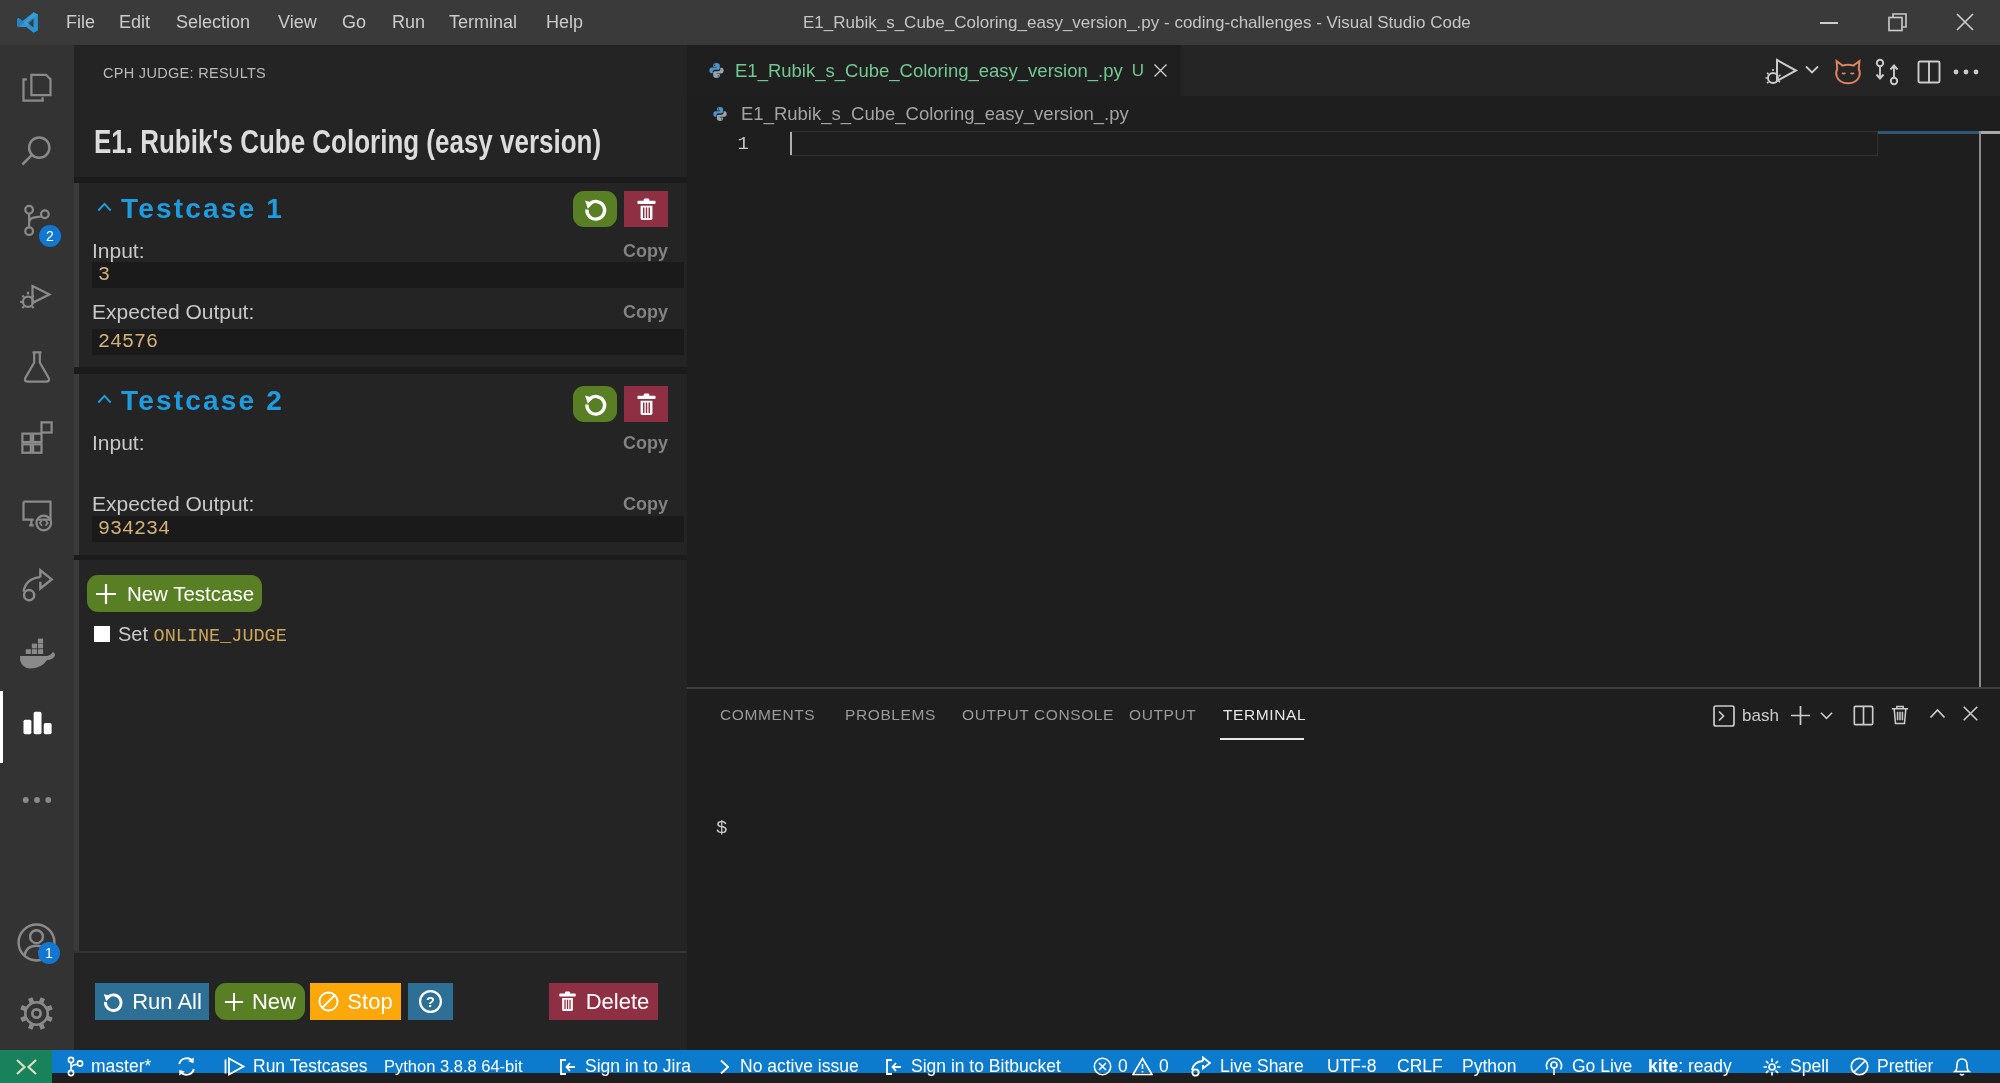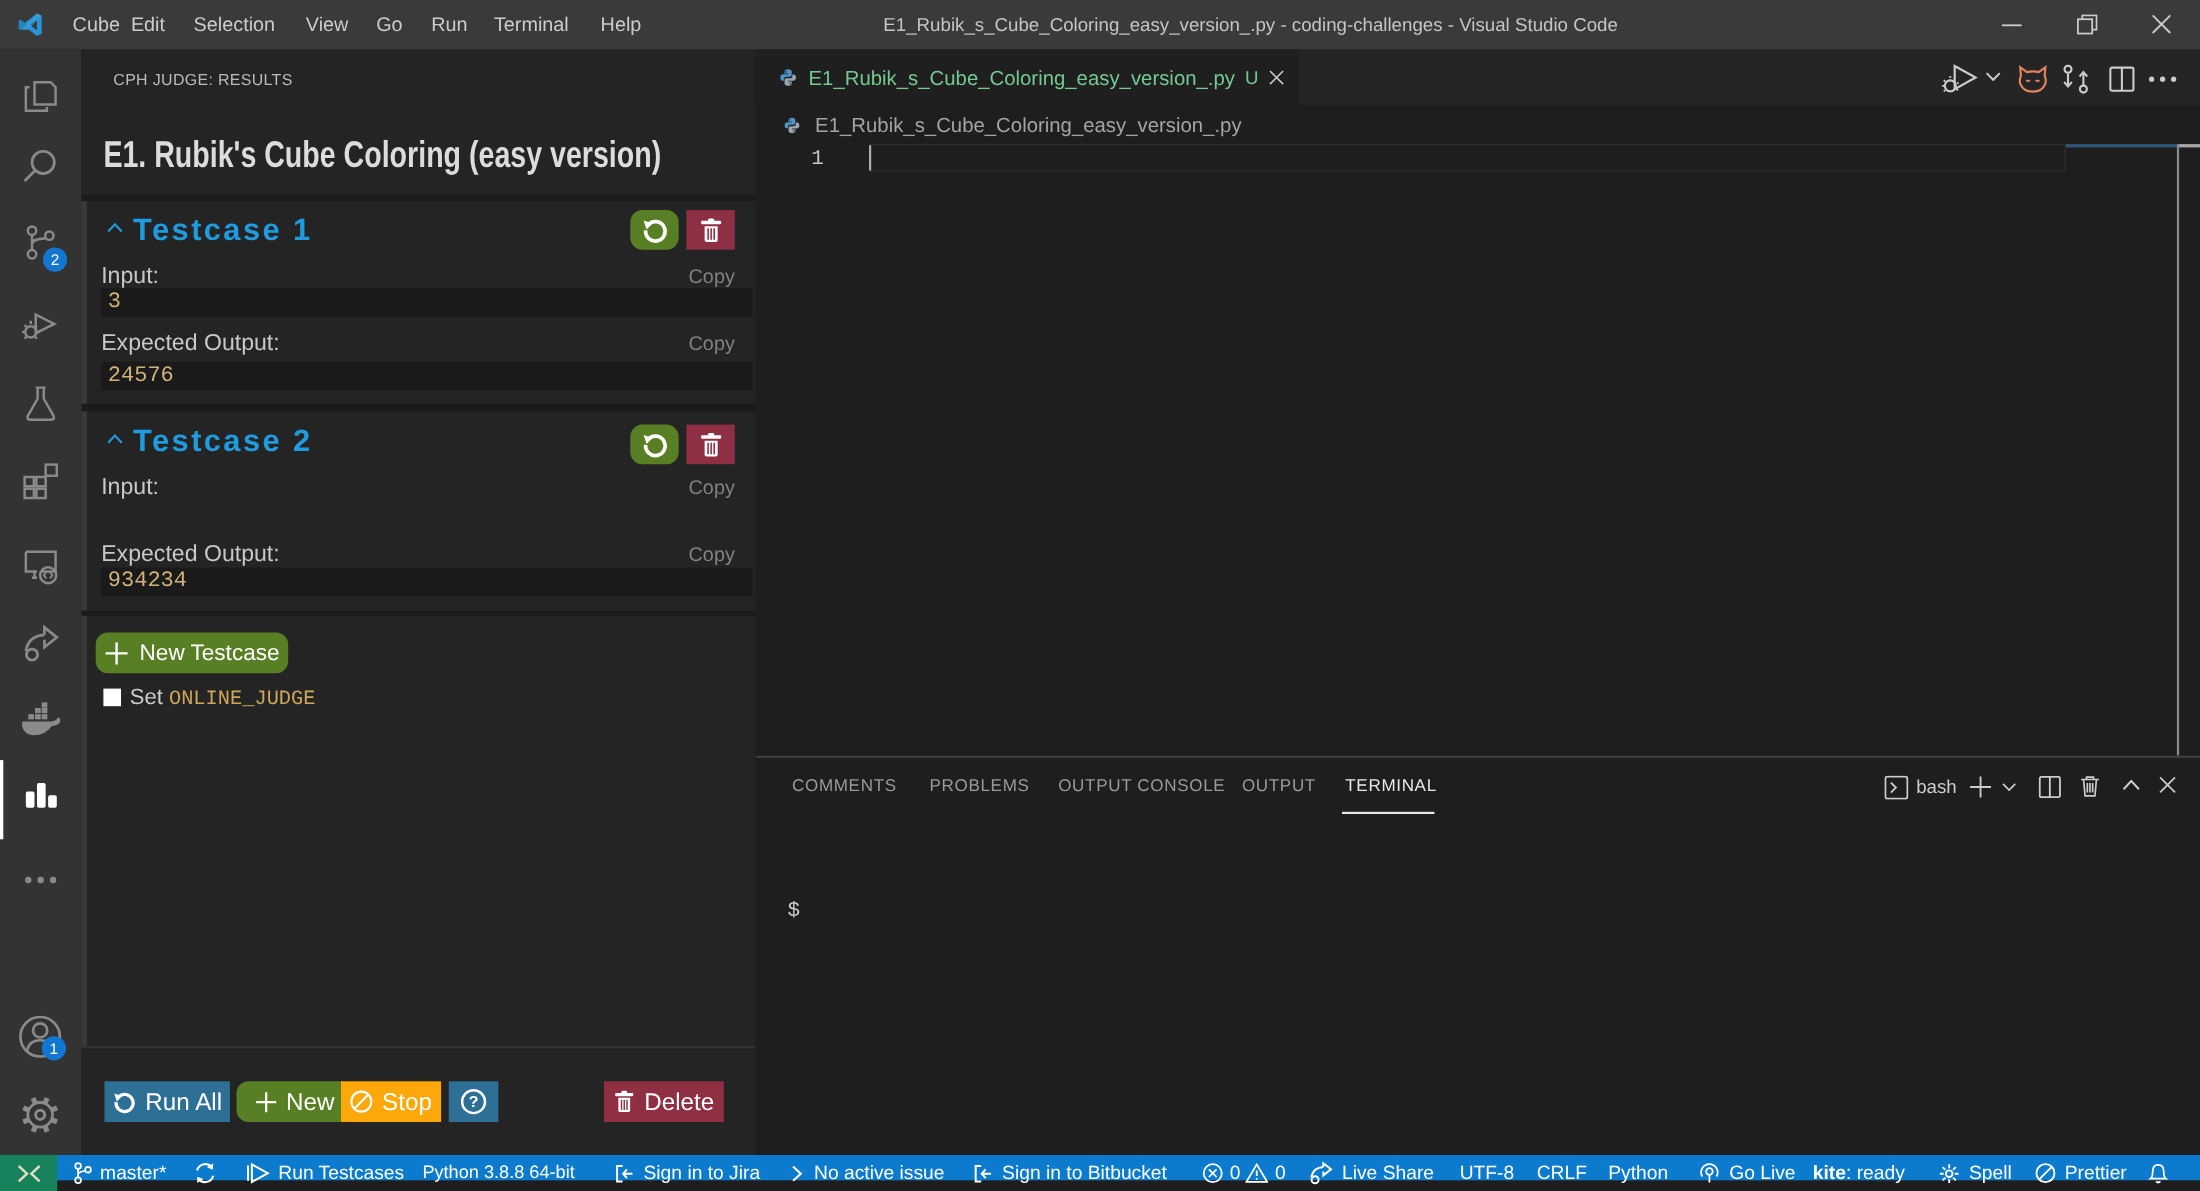--- a/index.html
+++ b/index.html
@@ -17,21 +17,21 @@
   #activitybar { left:0; top:45px; width:74px; height:1005px; background:#333333; }
   .act { position:absolute; left:19px; width:36px; height:36px; }
   .badge { position:absolute; border-radius:50%; background:#1277d0; color:#ffffff;
     font-size:14px; text-align:center; }
 
   
   #sidebar { left:74px; top:45px; width:613px; height:1005px; background:#242425; }
   #sidestrip { left:0px; top:133px; width:5px; height:773px; background:#3a3a3b; }
   .divider { position:absolute; left:0; width:613px; background:#1b1b1c; }
   .tclabel { position:absolute; font-size:21px; color:#c8c8c8; }
-  .copy { position:absolute; font-size:18px; color:#828282; }
+  .copy { position:absolute; font-size:18px; color:#828282;font-weight:bold; }
   .prebox { position:absolute; left:18px; width:592px; height:26px; background:#1a1a1a;
     font-family:"Liberation Mono", monospace; font-size:20px; color:#d2b279; line-height:26px;
     padding-left:6px; }
   .tchead { position:absolute; font-size:28px; font-weight:bold; color:#1f9ce0; letter-spacing:2.2px; }
   .sqbtn { position:absolute; width:44px; height:36px; display:flex; align-items:center; justify-content:center; }
   .green { background:#587f23;border-radius:11px; }
   .maroon { background:#8f2f44; color:#8f2f44; }
   .blue { background:#2e6f96; }
   .bigbtn { position:absolute; height:37px; display:flex; align-items:center; justify-content:center;
     color:#ffffff; font-size:22px; gap:10px; white-space:nowrap; }
@@ -58,21 +58,21 @@
 </style>
 </head>
 <body>
 <div id="app">
   <div id="titlebar" class="abs">
     <svg class="abs" style="left:15px;top:10px" width="25" height="25" viewBox="0 0 24 24">
       <path fill="#2a93d5" d="M17.8 2.1 L22 4.2 L22 19.8 L17.8 21.9 L7.2 13.5 L3.4 16.4 L2 15.6 L2 8.4 L3.4 7.6 L7.2 10.5 Z M17.8 7.1 L11.6 12 L17.8 16.9 Z"></path>
       <path fill="#2483bd" d="M3.4 7.6 L12 14.7 L10 16.3 L2 15.6 Z"></path>
       <path fill="#3da9e0" d="M3.4 16.4 L12 9.3 L17.8 2.1 L22 4.2 L10 16.3 Z" opacity="0.55"></path>
     </svg>
-    <span class="menuitem" style="left:66px">Cube</span>
+    <span class="menuitem" style="left:66px">File</span>
     <span class="menuitem" style="left:119px">Edit</span>
     <span class="menuitem" style="left:176px">Selection</span>
     <span class="menuitem" style="left:278px">View</span>
     <span class="menuitem" style="left:342px">Go</span>
     <span class="menuitem" style="left:392px">Run</span>
     <span class="menuitem" style="left:449px">Terminal</span>
     <span class="menuitem" style="left:546px">Help</span>
     <span id="wintitle">E1_Rubik_s_Cube_Coloring_easy_version_.py - coding-challenges - Visual Studio Code</span>
     <svg class="abs" style="left:1820px;top:22px" width="18" height="2" viewBox="0 0 18 2">
         <rect width="18" height="2" fill="#cccccc"></rect>
@@ -241,21 +241,21 @@
 
     <div class="divider" style="top:906px;height:2px;background:#333334"></div>
 
     <div class="bigbtn blue" style="left:21px;top:938px;width:114px;gap:8px">
       <svg width="22" height="22" viewBox="0 0 24 24" fill="none" stroke="#ffffff" stroke-width="3">
           <path d="M6.3 6.7 A8.5 8.5 0 1 1 3.8 12.0" stroke-width="3.2"></path>
           <path d="M-5.2 0 L2.2 -3.8 L2.2 3.8 Z" transform="translate(5.7,7.0) rotate(45)" fill="#ffffff" stroke="none"></path>
         </svg>
       Run All
     </div>
-    <div class="bigbtn green" style="left:141px;top:938px;width:106px;gap:8px">
+    <div class="bigbtn green" style="left:141px;top:938px;width:90px;gap:8px">
       <svg width="20" height="20" viewBox="0 0 22 22" stroke="#ffffff" stroke-width="2.2">
           <path d="M11 1 V21 M1 11 H21"></path>
         </svg>
       New
     </div>
     <div class="bigbtn" style="left:236px;top:938px;width:91px;gap:8px;background:#fca70a">
       <svg width="21" height="21" viewBox="0 0 22 22" fill="none" stroke="#ffffff" stroke-width="2">
           <circle cx="11" cy="11" r="9.5"></circle>
           <path d="M4.5 17.5 L17.5 4.5"></path>
         </svg>

